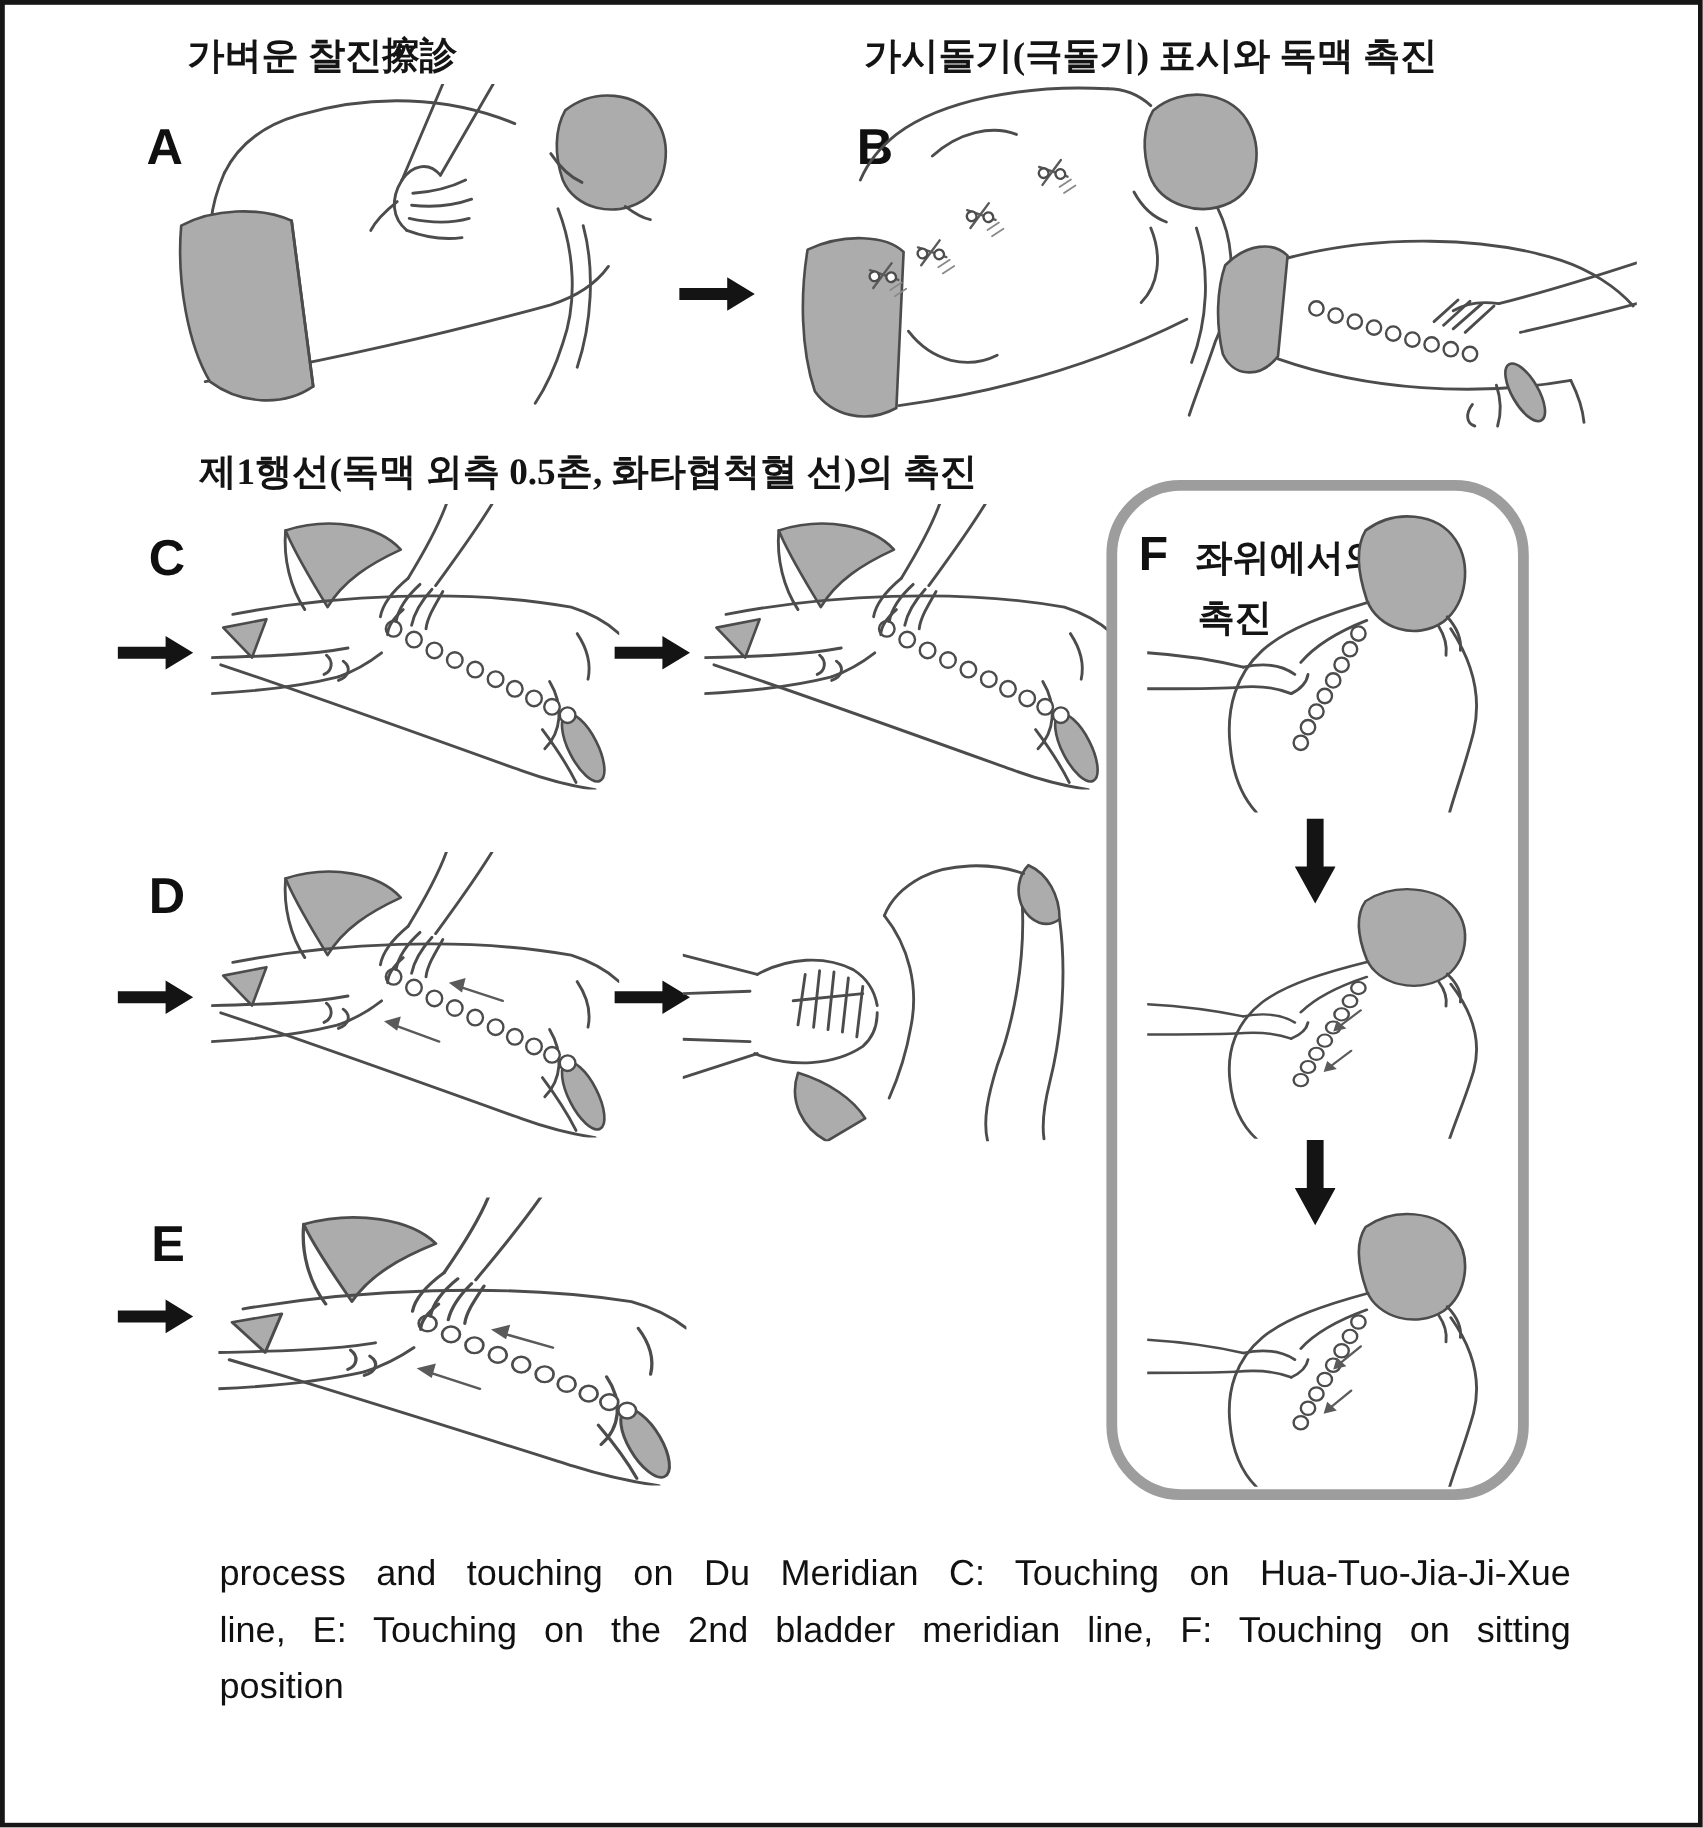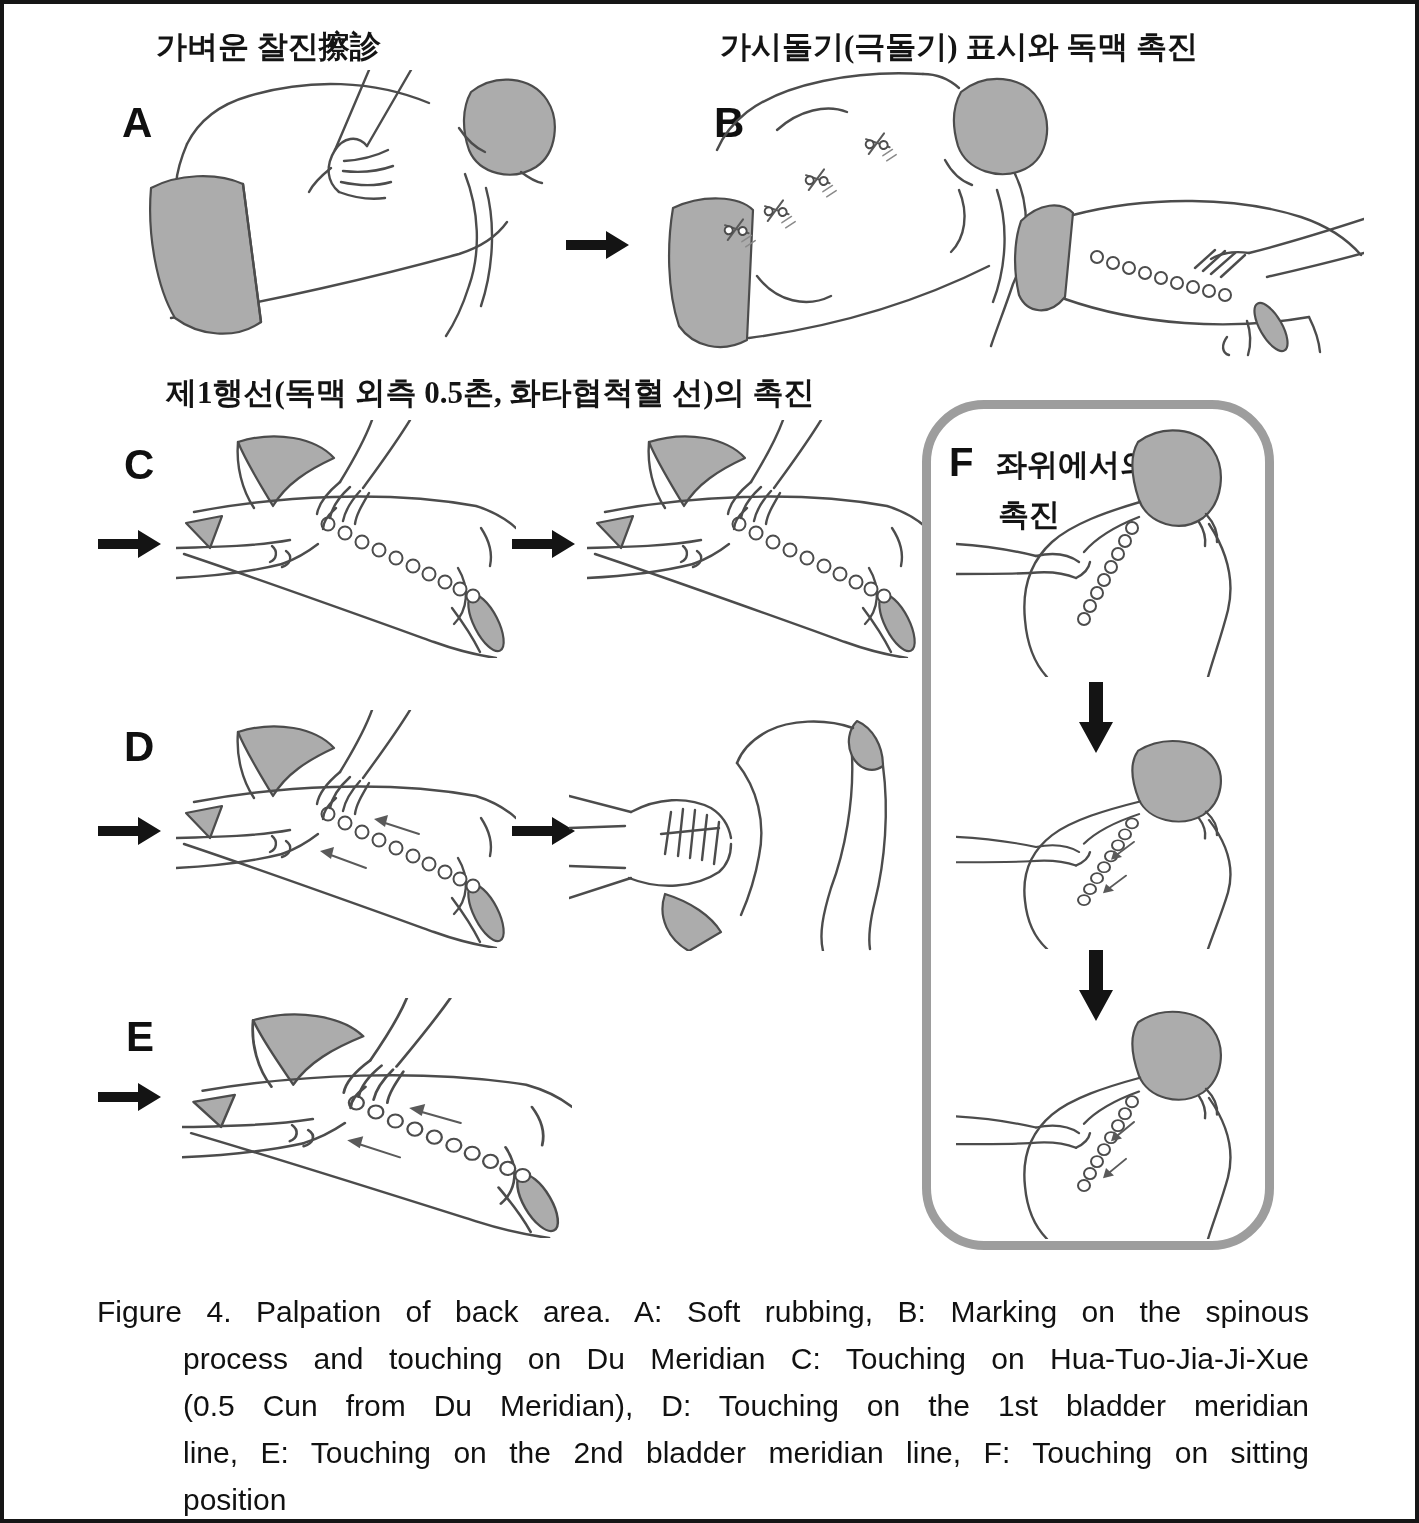--- a/index.html
+++ b/index.html
@@ -288,20 +288,18 @@
     </svg>
   <svg class="abs" style="left:1075px;top:946px" width="34" height="72" viewBox="0 0 34 72">
       <use href="#arrow-down-shape" class="blk"></use>
     </svg>
   <svg class="abs" style="left:952px;top:1000px" width="310" height="235" viewBox="0 0 310 255" preserveAspectRatio="none">
       <use href="#ffig"></use>
       <use href="#ffigarrows"></use>
     </svg>
 
   <div class="caption">
-    <div class="caption-line">Figure 4. Palpation of back area. A: Soft rubbing, B: Marking on the spinous</div>
     <div class="caption-line indent">process and touching on Du Meridian C: Touching on Hua-Tuo-Jia-Ji-Xue</div>
-    <div class="caption-line indent">(0.5 Cun from Du Meridian), D: Touching on the 1st bladder meridian</div>
     <div class="caption-line indent">line, E: Touching on the 2nd bladder meridian line, F: Touching on sitting</div>
     <div class="caption-line indent last">position</div>
   </div>
 
 </div>
 
 </body></html>

